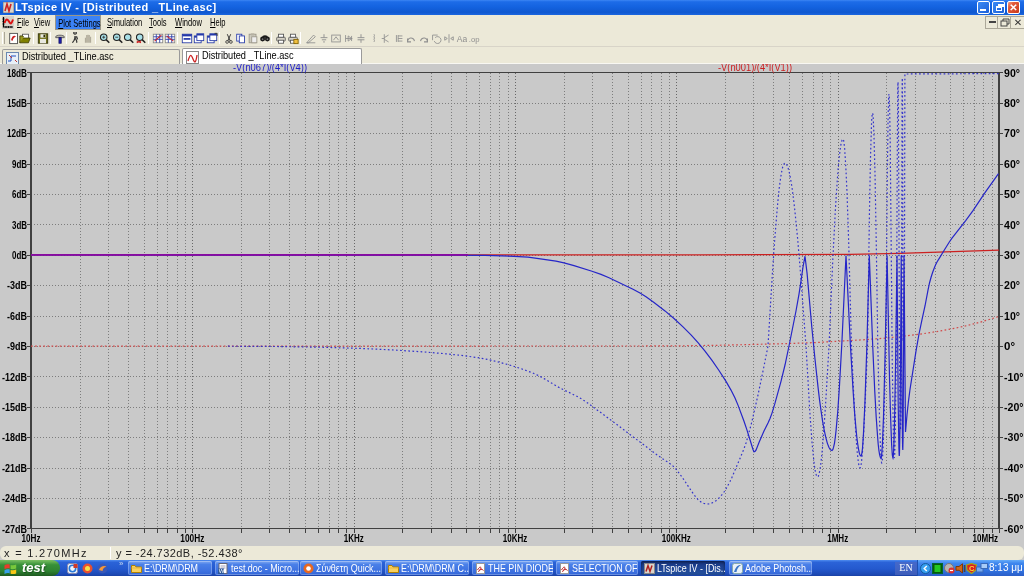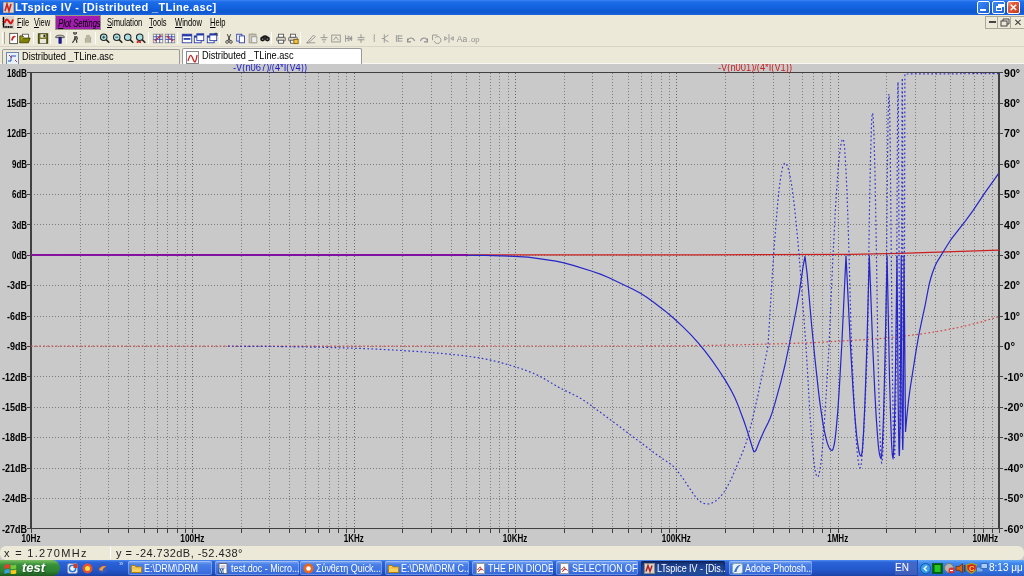--- a/index.html
+++ b/index.html
@@ -46,21 +46,21 @@
       </div>
       <div class="tbtn" style="left:1007px;background:linear-gradient(135deg,#f2a088,#e25b3a 30%,#c93a1c);"><span style="font-weight:bold;font-size:10px;line-height:12px;">✕</span></div>
     </div>
     <div id="menubar">
       <svg style="position:absolute;left:2px;top:1px" width="12" height="13">
         <rect x="0" y="0" width="12" height="13" fill="#d4d0c8"></rect>
         <path d="M1.5 1 L1.5 11 L11 11" stroke="#000" stroke-width="1.2" fill="none"></path>
         <path d="M0.5 3 H2.5 M0.5 5.5 H2.5 M0.5 8 H2.5 M4 10 V12 M6.5 10 V12 M9 10 V12" stroke="#000" stroke-width="0.8"></path>
         <path d="M2.5 7 C4 2.5,5.5 2.5,7 5.5 S9.5 8,11 3.5" stroke="#dd1111" stroke-width="2" fill="none"></path>
       </svg>
-      <div style="position:absolute;left:55px;top:0;width:46px;height:15px;background:#a21caf;border:1px solid #9a9788;font-size:10.5px;line-height:14px;font-style:italic;"><span style="display:inline-block;transform:scaleX(0.72);transform-origin:0 50%;padding-left:3px;white-space:nowrap;"><u>P</u>lot Settings</span></div>
+      <div style="position:absolute;left:55px;top:0;width:46px;height:15px;background:#3b82f6;border:1px solid #9a9788;font-size:10.5px;line-height:14px;"><span style="display:inline-block;transform:scaleX(0.72);transform-origin:0 50%;padding-left:3px;white-space:nowrap;"><u>P</u>lot Settings</span></div>
       <div class="menuitem" style="left:17px;"><u>F</u>ile</div>
       <div class="menuitem" style="left:34px;"><u>V</u>iew</div>
       <div class="menuitem" style="left:107px;"><u>S</u>imulation</div>
       <div class="menuitem" style="left:149px;"><u>T</u>ools</div>
       <div class="menuitem" style="left:175px;"><u>W</u>indow</div>
       <div class="menuitem" style="left:210px;"><u>H</u>elp</div>
       <div class="mdib" style="left:985px;">
         <span style="position:absolute;left:3px;top:2px;width:7px;height:4px;border-bottom:2px solid #444;"></span>
       </div>
       <div class="mdib" style="left:997px;"><svg width="10" height="10" style="margin-top:1px">
@@ -539,21 +539,21 @@
         </svg>
         <span class="tbtext">LTspice IV - [Dis...</span>
       </div>
       <div class="taskbtn" style="left:729px;width:83px;">
         <svg class="tbico" width="11" height="11">
           <rect x="0.5" y="0.5" width="10" height="10" rx="2" fill="#e8f0f8" stroke="#8aa"></rect>
           <path d="M2 9 C4 3,6 2,9 2 C6 4,5 6,4.5 9 Z" fill="#3a76c8"></path>
         </svg>
         <span class="tbtext">Adobe Photosh...</span>
       </div>
-      <span style="position:absolute;left:895px;top:1.5px;width:22px;height:13px;background:rgba(90,110,190,0.55);color:#fff;font-size:10px;">EN</span>
+      <span style="position:absolute;left:895px;top:1.5px;width:22px;height:13px;background:rgba(90,110,190,0.55);color:#fff;font-size:10px;text-align:center;font-family:Liberation Serif, serif;">EN</span>
       <div style="position:absolute;left:917px;top:0;width:107px;height:16px;background:linear-gradient(180deg,#66acf8 0%,#3f87ee 20%,#3376e4 60%,#2a5ec8 100%);border-left:1px solid #1e4fae;">
         <svg style="position:absolute;left:2px;top:2.5px" width="11" height="11">
           <circle cx="5.5" cy="5.5" r="5" fill="#38a0f0" stroke="#155a9a"></circle>
           <path d="M6.8 3 L4.2 5.5 L6.8 8" stroke="#fff" stroke-width="1.4" fill="none"></path>
         </svg>
         <svg style="position:absolute;left:14px;top:2.5px" width="11" height="11">
           <rect x="0.5" y="0.5" width="10" height="10" fill="#0a5a0a" stroke="#063"></rect>
           <rect x="2.5" y="2" width="6" height="7" fill="#22c822"></rect>
         </svg>
         <svg style="position:absolute;left:26px;top:2.5px" width="11" height="11">

